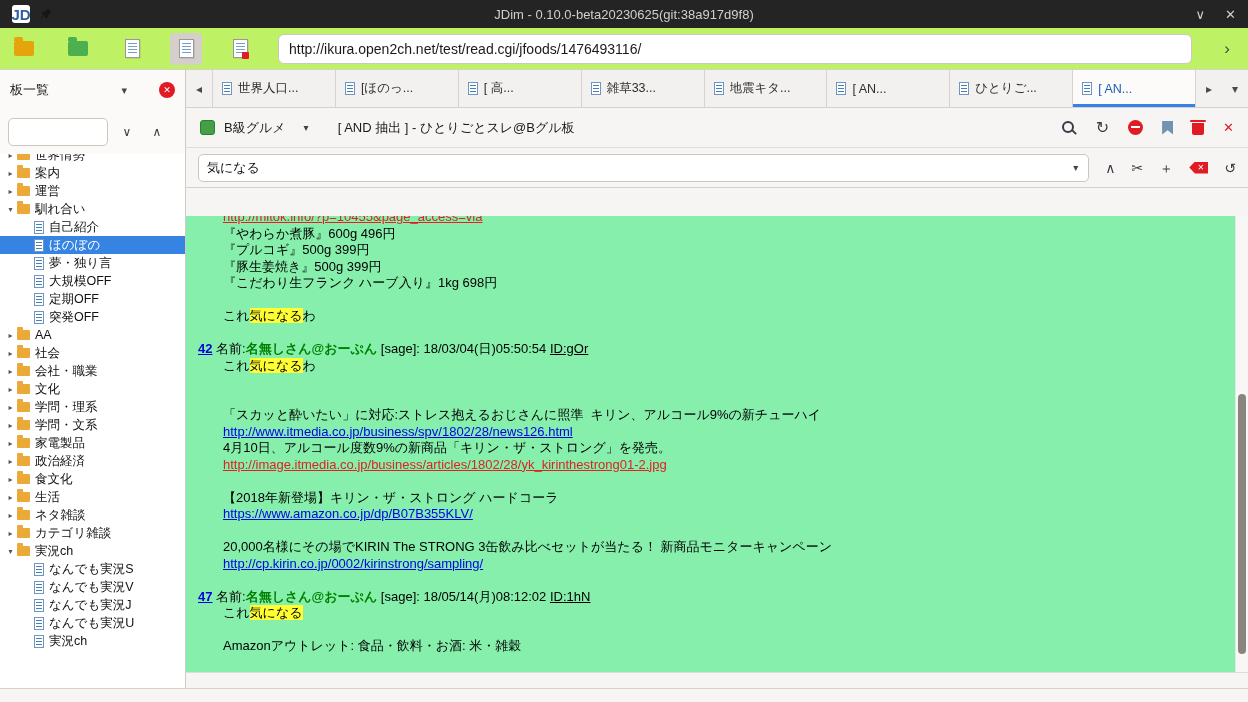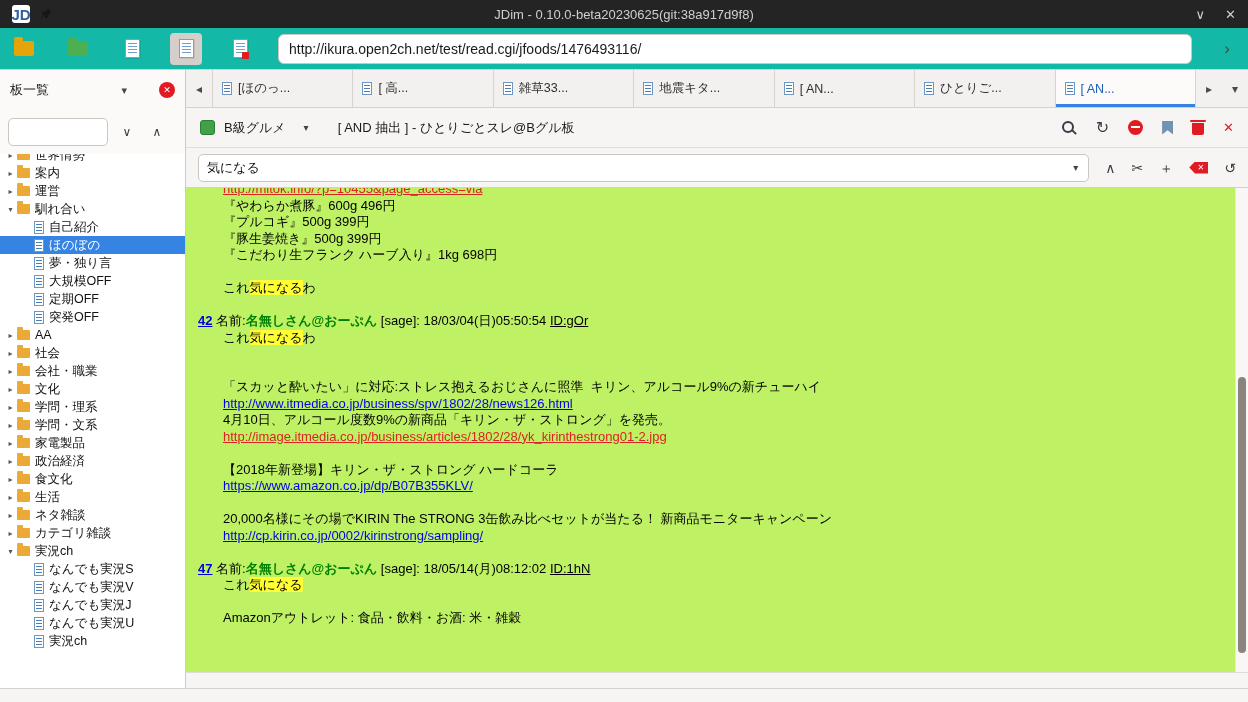--- a/index.html
+++ b/index.html
@@ -14,21 +14,21 @@
   .pin { width:14px; height:14px; }
   .tb-title { flex:1; text-align:center; font-size:13px; color:#cfcfcf; }
   .tb-right { width:220px; display:flex; justify-content:flex-end; gap:20px; }
   .wc { font-size:13px; color:#cfcfcf; }
 
   
   .menubar { height:30px; display:flex; align-items:center; padding:0 4px; background:#f8f7f6; flex:none; }
   .menu-item { padding:4px 10px; border-radius:4px; font-size:13px; color:#2e2e2e; }
 
   
-  .toolbar { height:42px; display:flex; align-items:center; gap:22px; padding:0 8px; background:#14b8a6; border-bottom:1px solid #d5d0cb; flex:none; }
+  .toolbar { height:42px; display:flex; align-items:center; gap:22px; padding:0 8px; background:#bef264; border-bottom:1px solid #d5d0cb; flex:none; }
   .tool-btn { width:32px; height:32px; display:flex; align-items:center; justify-content:center; border-radius:4px; flex:none; }
   .tool-btn.active { background:#d4cfca; }
   .folder-lg { width:20px; height:15px; border-radius:2px; position:relative; display:inline-block; }
   .folder-lg::before { content:""; position:absolute; top:-4px; left:0; width:9px; height:4px; border-radius:2px 2px 0 0; background:inherit; }
   .folder-lg.yellow { background:#e5a50a; }
   .folder-lg.green  { background:#4caf50; }
   .doc-lg { width:15px; height:19px; background:#fff; border:1px solid #9a9996; display:inline-block; position:relative; box-shadow:1px 1px 0 rgba(0,0,0,.08); }
   .doc-lg::before { content:""; position:absolute; left:2px; right:2px; top:3px; height:11px;
     background:repeating-linear-gradient(to bottom,#74a0d0 0,#74a0d0 1px,transparent 1px,transparent 3px); }
   .doc-lg.redmark::after { content:""; position:absolute; right:-2px; bottom:-2px; width:7px; height:7px; background:#e01b24; border-radius:1px; }
@@ -96,21 +96,21 @@
   
   .searchbar { height:40px; display:flex; align-items:center; padding:0 12px; gap:16px; background:#f6f5f4; border-bottom:1px solid #d5d0cb; flex:none; }
   .search-entry { flex:1; display:flex; align-items:center; height:28px; border:1px solid #cdc7c2; border-radius:5px; background:#fff; padding:0 8px; }
   .search-input { flex:1; border:none; outline:none; font-size:13px; background:transparent; color:#111; font-family:inherit; }
   .entry-caret { color:#444; font-size:10px; padding:0 2px; }
   .sbar-btn { font-size:14px; color:#3d3846; line-height:1; }
   .i-bks { width:19px; height:12px; background:#e01b24; clip-path:polygon(30% 0,100% 0,100% 100%,30% 100%,0 50%); display:flex; align-items:center; justify-content:center; }
   .i-bks span { color:#fff; font-size:8px; line-height:1; margin-left:4px; }
 
   
-  .content-wrap { flex:1; position:relative; overflow:hidden; background:#bef264; }
+  .content-wrap { flex:1; position:relative; overflow:hidden; background:#86efac;margin-top:28px; }
   .content { position:absolute; inset:0 13px 0 0; padding-left:12px; overflow:hidden; }
   .line { line-height:16.5px; white-space:pre-wrap; font-size:13px; color:#000; }
   .line.indent { padding-left:25px; }
   .line.clip { margin-top:-7px; }
   .seg-hl { background:#ffff33; }
   .seg-link { color:#0000ee; text-decoration:underline; }
   .seg-rlink { color:#dd2222; text-decoration:underline; }
   .seg-num { color:#0000dd; font-weight:bold; text-decoration:underline; }
   .seg-name { color:#008000; font-weight:bold; }
   .seg-id { text-decoration:underline; }
@@ -301,20 +301,24 @@
             <span class="doc"></span>
             <span class="tree-label">実況ch</span>
           </div>
         </div>
     </div>
 
     <div class="main">
       <div class="tabbar">
         <span class="tab-arrow">◂</span>
         <div class="tab-strip">
+            <div class="tab">
+              <span class="tab-doc"></span>
+              <span class="tab-label">世界人口...</span>
+            </div>
             <div class="tab">
               <span class="tab-doc"></span>
               <span class="tab-label">[ほのっ...</span>
             </div>
             <div class="tab">
               <span class="tab-doc"></span>
               <span class="tab-label">[ 高...</span>
             </div>
             <div class="tab">
               <span class="tab-doc"></span>

